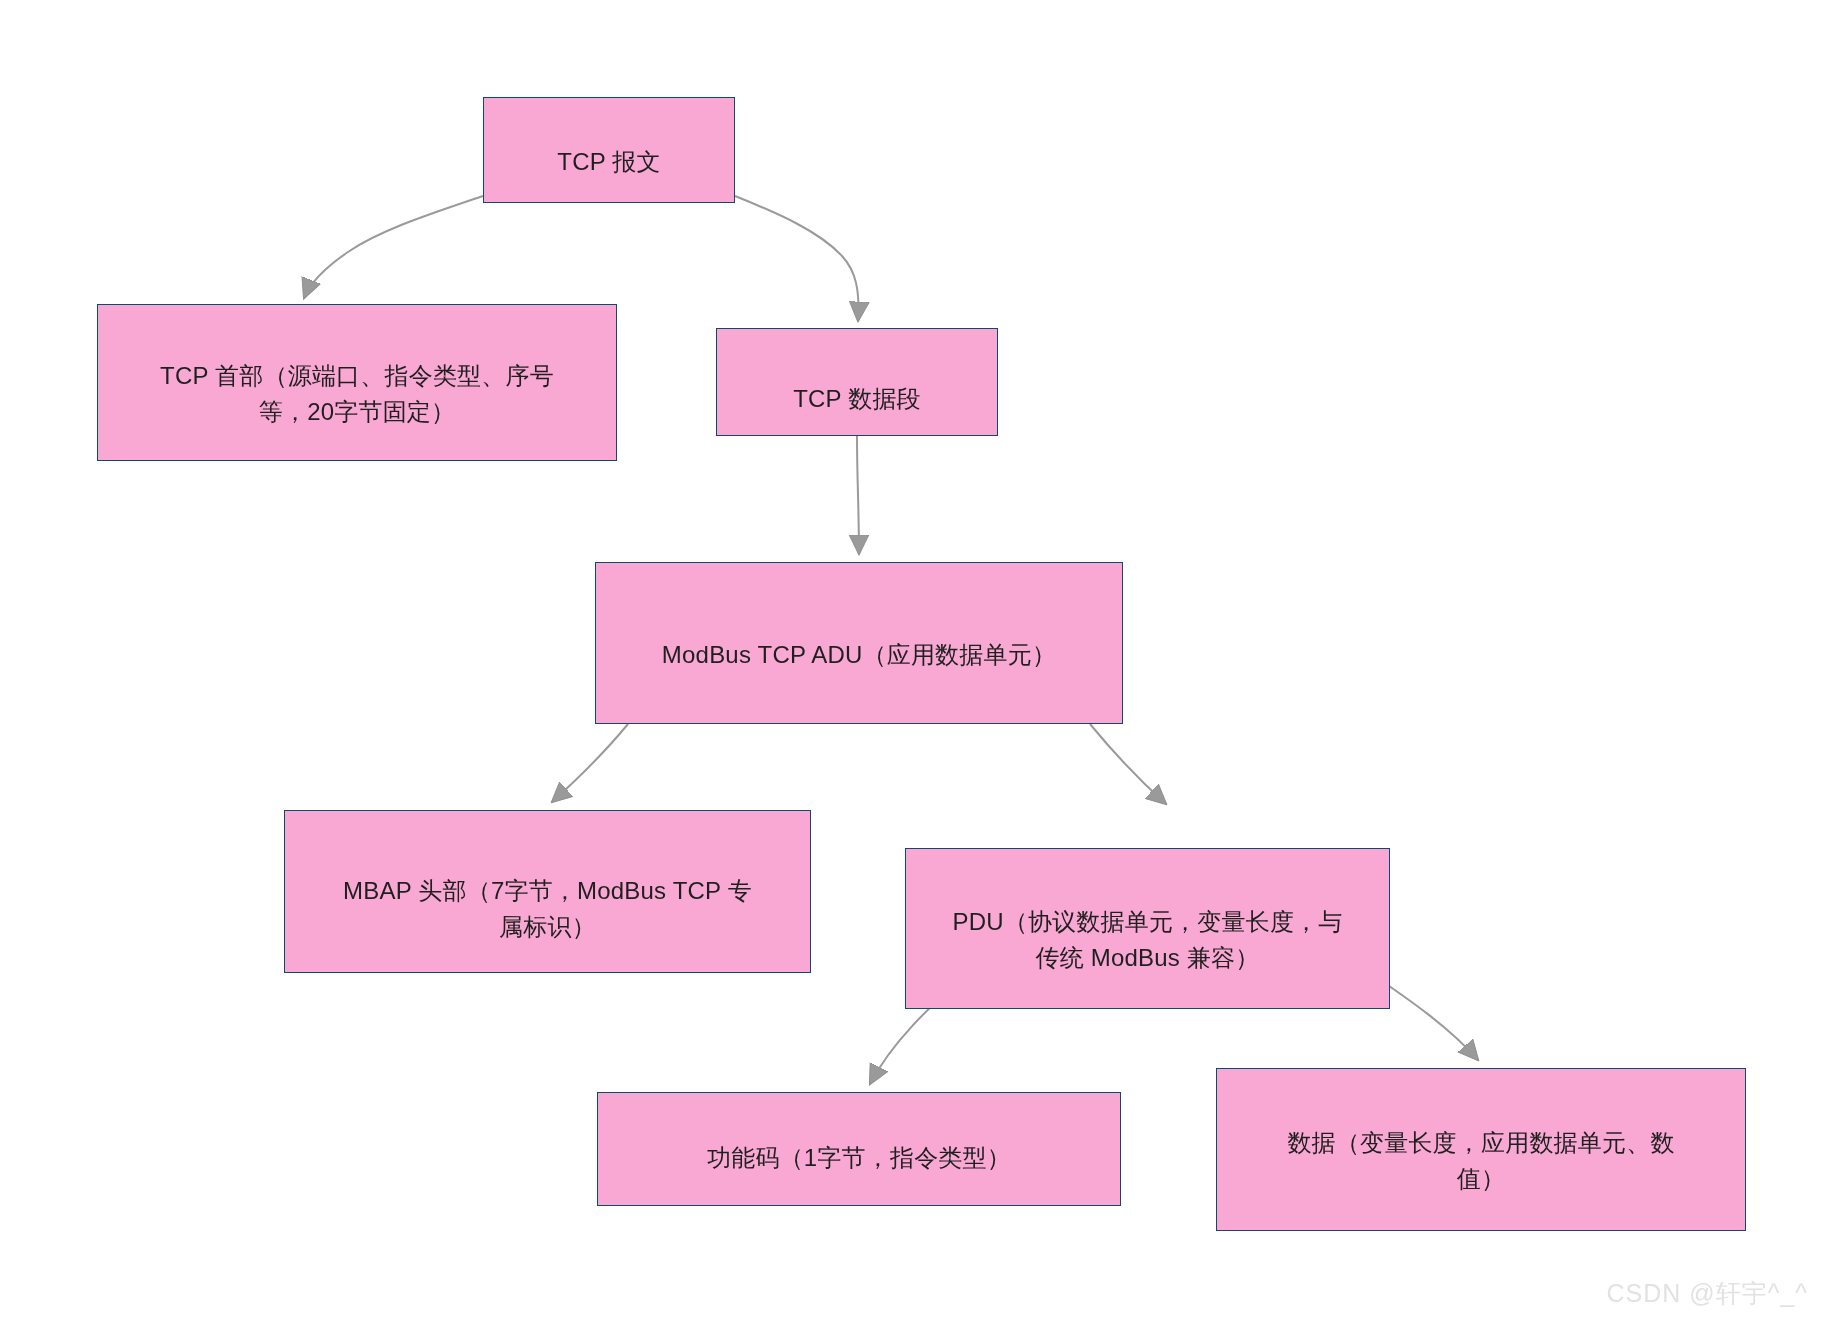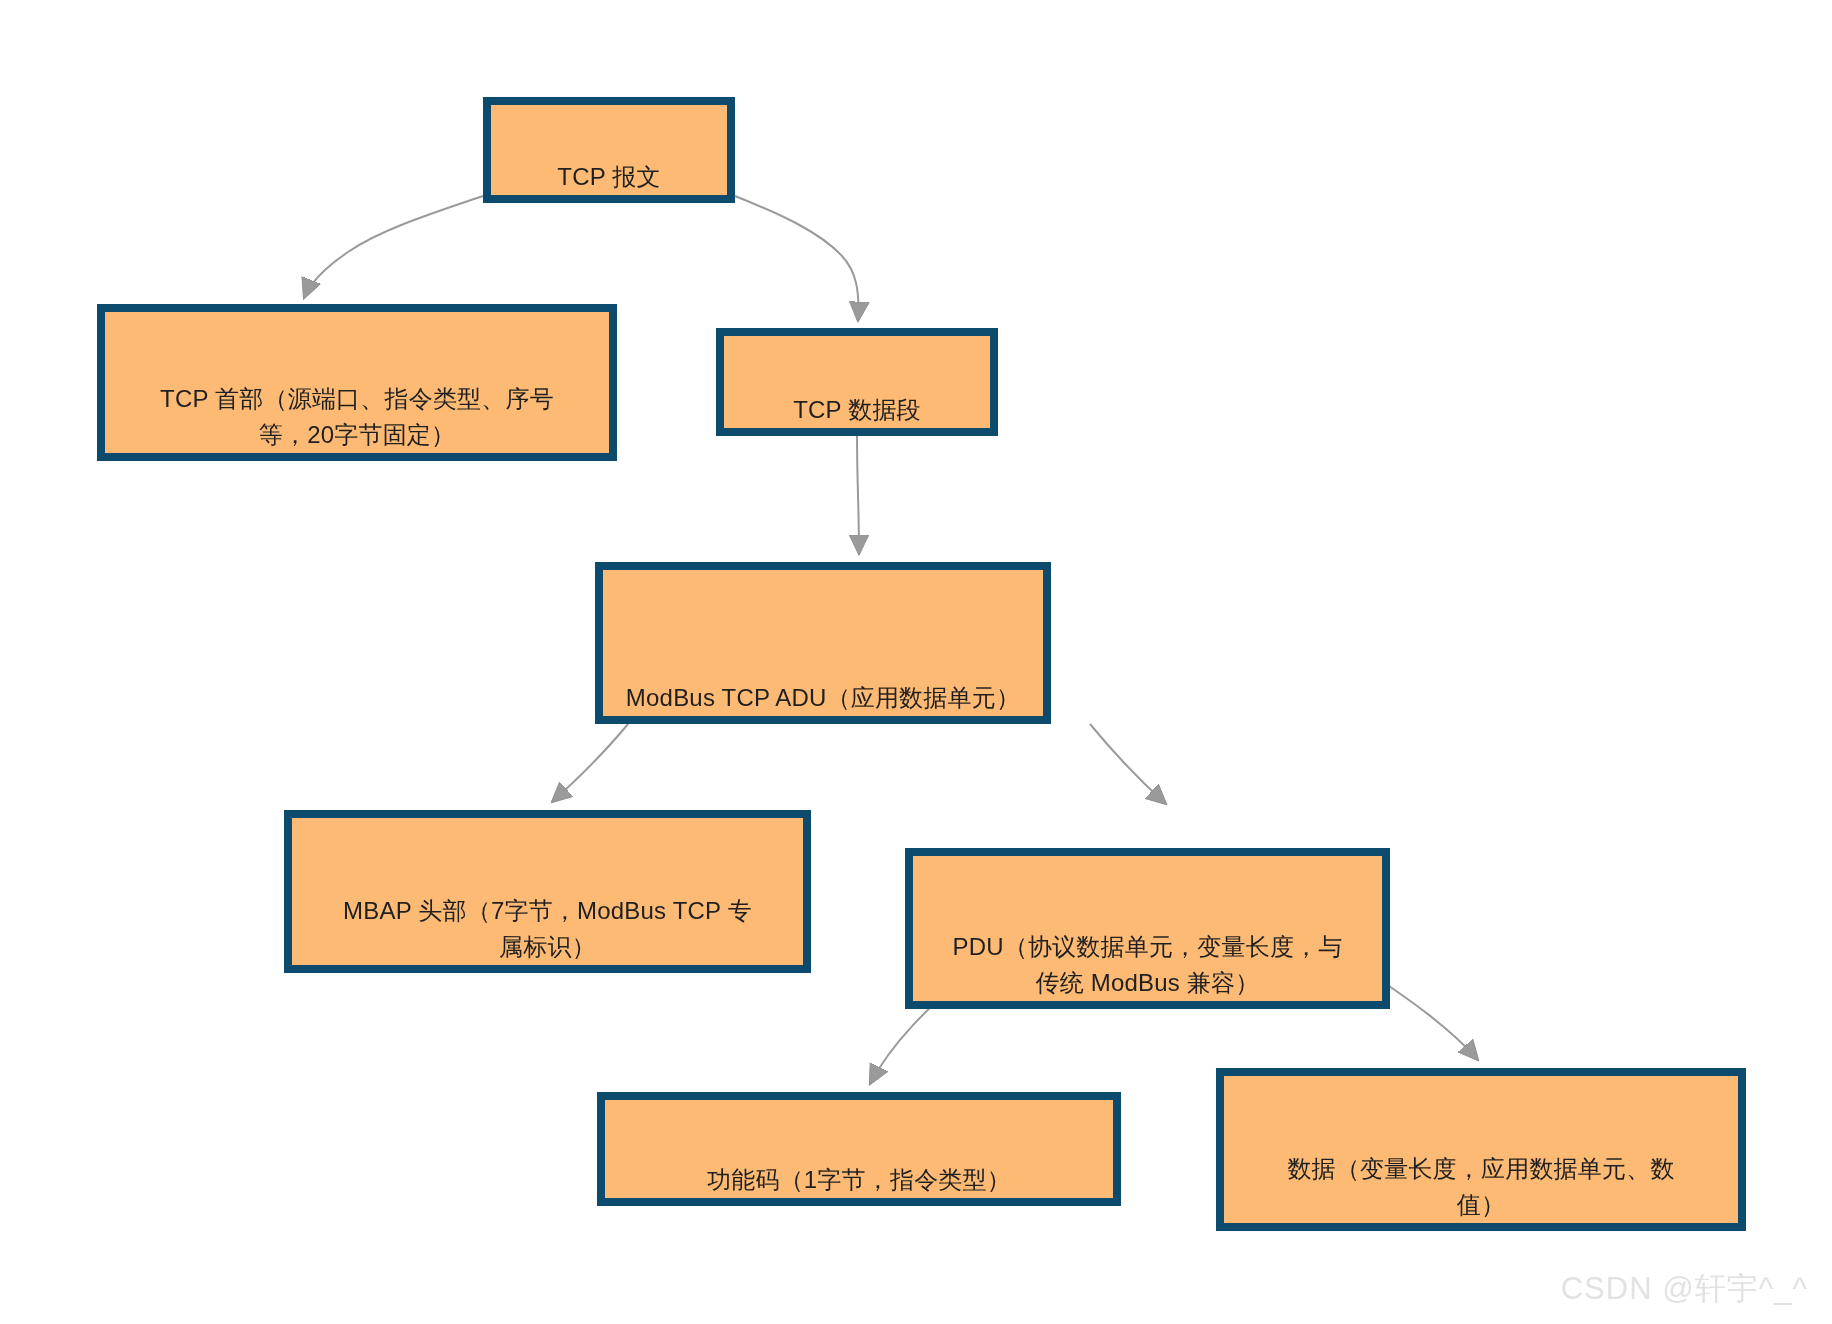--- a/index.html
+++ b/index.html
@@ -21,24 +21,24 @@
     position: absolute;
     left: 0;
     top: 0;
     width: 1832px;
     height: 1324px;
     pointer-events: none;
   }
   .node {
     position: absolute;
     box-sizing: border-box;
-    background: #fdba74;
-    border: 8px solid #0c4a6e;
+    background: #f9a8d4;
+    border: 1px solid #0c4a6e;
     display: flex;
-    align-items: flex-end;
+    align-items: center;
     justify-content: center;
     text-align: center;
     color: #1f1f1f;
     font-size: 24px;
     line-height: 1.5;
     letter-spacing: 0.2px;
   }
   .node .label {
     display: block;
     width: 100%;
@@ -48,40 +48,40 @@
   }
   .n-tcp-packet        { left: 483px;  top: 97px;   width: 252px; height: 106px; }
   .n-tcp-packet .label { padding-top: 24px; }
 
   .n-tcp-header        { left: 97px;   top: 304px;  width: 520px; height: 157px; }
   .n-tcp-header .label { padding-top: 22px; }
 
   .n-tcp-payload        { left: 716px;  top: 328px;  width: 282px; height: 108px; }
   .n-tcp-payload .label { padding-top: 33px; }
 
-  .n-adu        { left: 595px;  top: 562px;  width: 456px; height: 162px; }
+  .n-adu        { left: 595px;  top: 562px;  width: 528px; height: 162px; }
   .n-adu .label { padding-top: 24px; }
 
   .n-mbap        { left: 284px;  top: 810px;  width: 527px; height: 163px; }
   .n-mbap .label { padding-top: 34px; }
 
   .n-pdu        { left: 905px;  top: 848px;  width: 485px; height: 161px; }
   .n-pdu .label { padding-top: 22px; }
 
   .n-funccode        { left: 597px;  top: 1092px; width: 524px; height: 114px; }
   .n-funccode .label { padding-top: 17px; }
 
   .n-data        { left: 1216px; top: 1068px; width: 530px; height: 163px; }
   .n-data .label { padding-top: 22px; }
 
   #watermark {
     position: absolute;
     right: 24px;
     bottom: 14px;
-    font-size: 31px;
+    font-size: 25px;
     color: #e2e2e2;
     letter-spacing: 1px;
     user-select: none;
   }
 </style>
 </head>
 <body>
 
 <div id="canvas">
 

